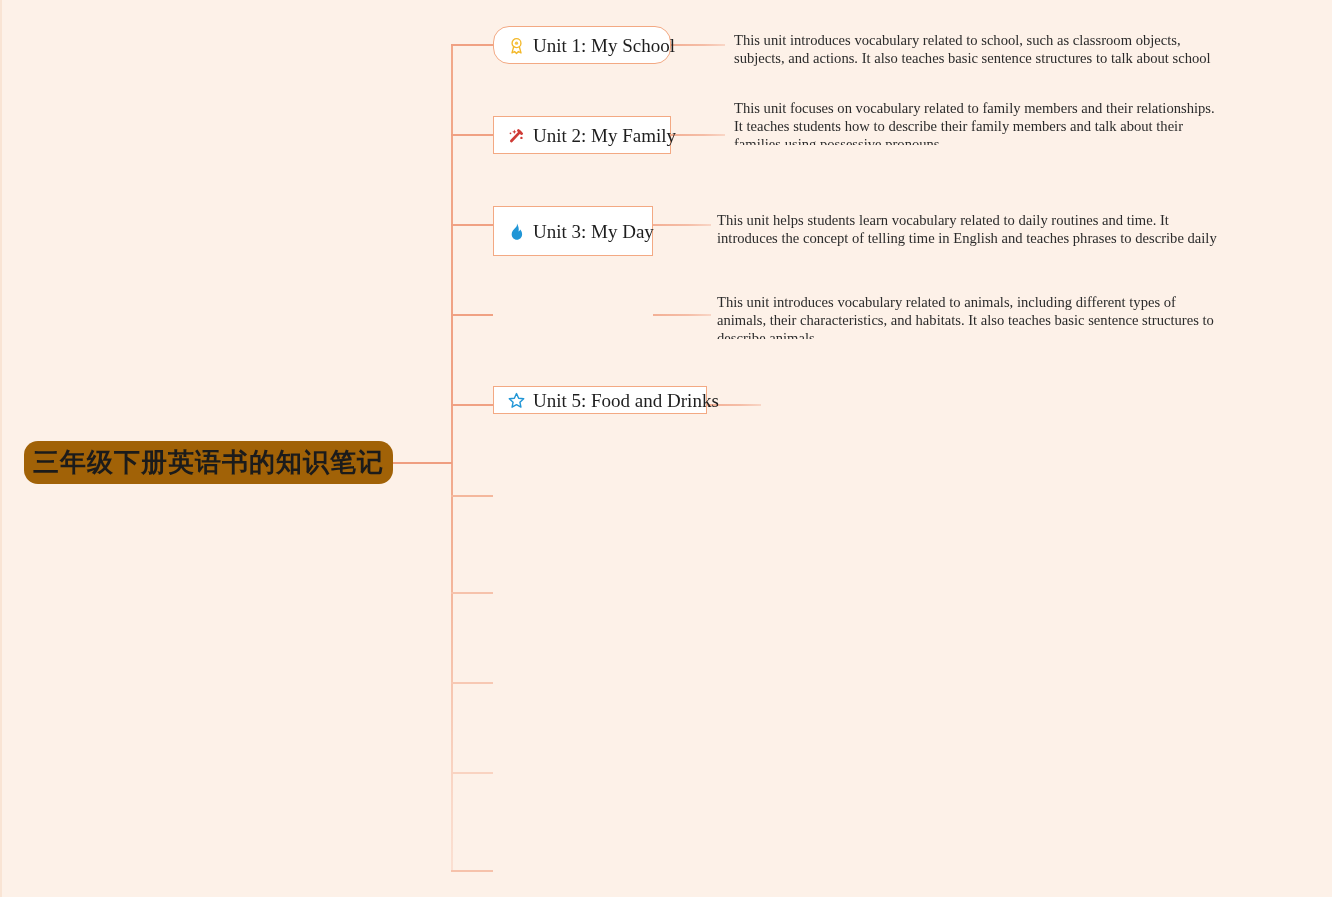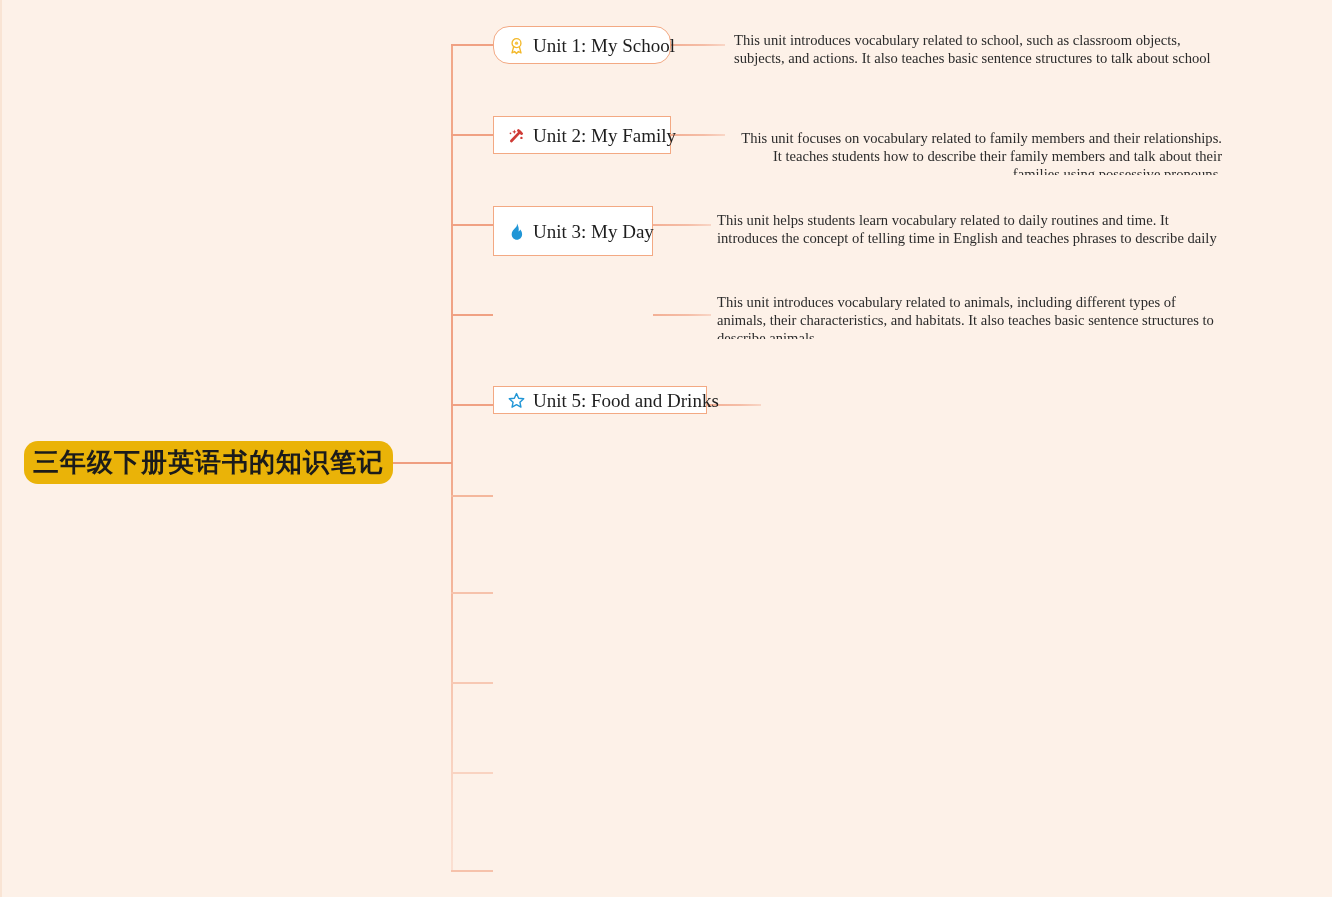--- a/index.html
+++ b/index.html
@@ -65,21 +65,21 @@
     height: 2px;
     background: linear-gradient(to right, #f3b095 0%, #f5bda6 60%, #f9d6c6 100%);
   }
 
   
   .root-node {
     position: absolute;
     display: flex;
     align-items: center;
     justify-content: center;
-    background: #eab308;
+    background: #a16207;
     border-radius: 14px;
     box-sizing: border-box;
   }
   .root-label {
     font-family: "DejaVu Sans", "Liberation Sans", sans-serif;
     font-weight: 700;
     font-size: 26px;
     color: #1b1b1b;
     letter-spacing: 1px;
     white-space: nowrap;
@@ -174,21 +174,21 @@
       <svg width="19" height="19" viewBox="0 0 24 24" fill="none">
         <path d="M5.5 19 L16.5 7.5" stroke="#cf3b36" stroke-width="3.4" stroke-linecap="round"></path>
         <path d="M14.4 5.6 L18.6 9.7" stroke="#cf3b36" stroke-width="3.4" stroke-linecap="round"></path>
         <path d="M9.3 4.5 l0.8 2 2 0.8 -2 0.8 -0.8 2 -0.8 -2 -2 -0.8 2 -0.8z" fill="#cf3b36"></path>
         <circle cx="18.2" cy="15" r="1.5" fill="#cf3b36"></circle>
         <circle cx="4.4" cy="9.2" r="1.1" fill="#cf3b36"></circle>
       </svg>
     </span>
     <span class="unit-label">Unit 2: My Family</span>
   </div>
-  <div class="desc" style="left:734px; top:129px; width:488px; height:46px;text-align:right;">This unit focuses on vocabulary related to family members and their relationships. It teaches students how to describe their family members and talk about their families using possessive pronouns.</div>
+  <div class="desc" style="left:734px; top:99px; width:488px; height:46px;">This unit focuses on vocabulary related to family members and their relationships. It teaches students how to describe their family members and talk about their families using possessive pronouns.</div>
 
   <div class="unit-node" style="left:493px; top:206px; width:160px; height:50px;">
     <span class="unit-icon">
       <svg width="19" height="19" viewBox="0 0 24 24">
         <path d="M12.6 1.8 c0.5 3.4 -1.2 4.6 -2.9 6.4 -1.9 2 -3.8 4.2 -3.8 7.3 0 3.9 2.9 7 6.6 7 3.7 0 6.6 -3.1 6.6 -7 0 -2.6 -1.1 -4.3 -2.4 -6 -0.4 1.3 -1.2 2.1 -2.1 2.4 0.9 -3.6 -0.4 -7.6 -2 -10.1z" fill="#2196d6"></path>
       </svg>
     </span>
     <span class="unit-label">Unit 3: My Day</span>
   </div>
   <div class="desc" style="left:717px; top:211px; width:500px; height:37px;">This unit helps students learn vocabulary related to daily routines and time. It introduces the concept of telling time in English and teaches phrases to describe daily activities.</div>

